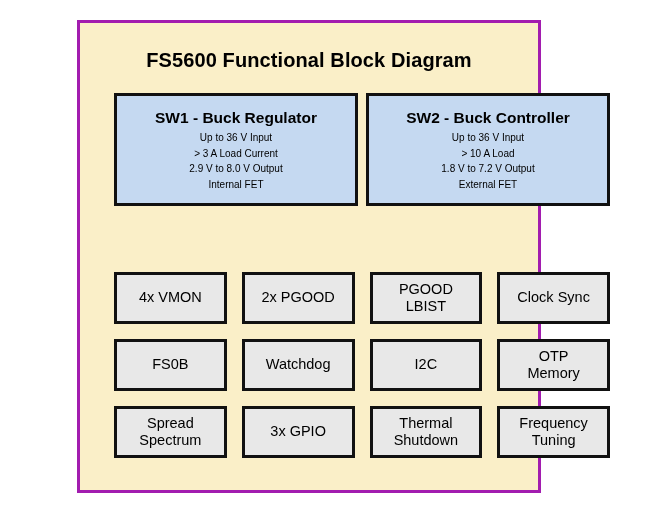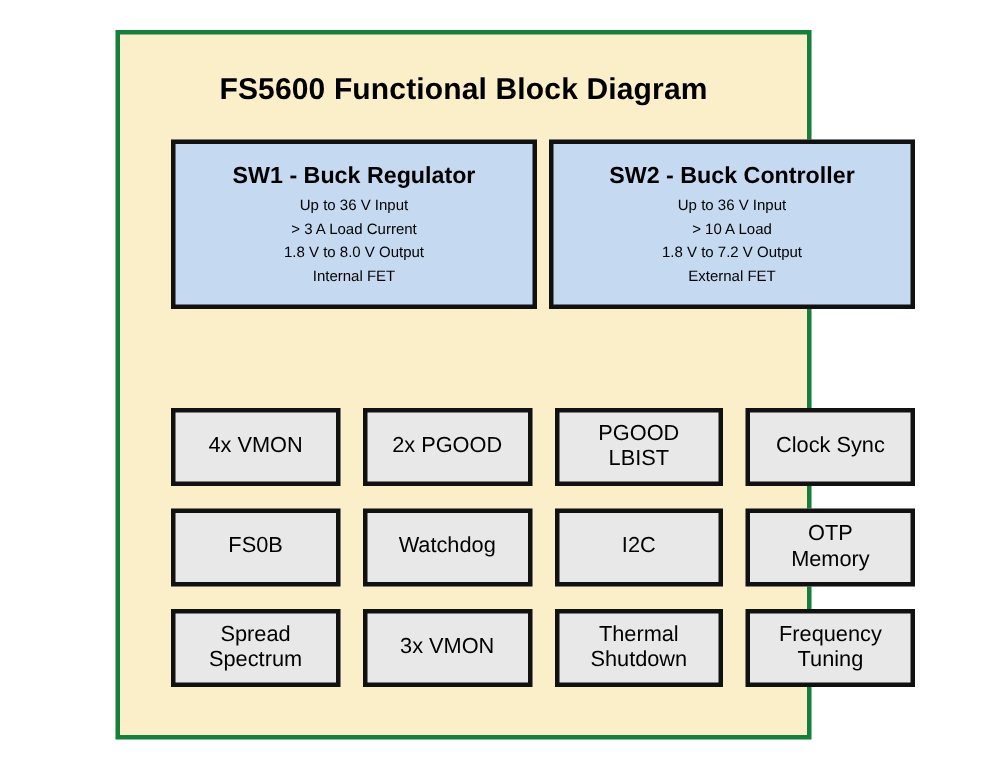--- a/index.html
+++ b/index.html
@@ -16,21 +16,21 @@
   }
 
   #diagram-frame {
     position: absolute;
     left: 77px;
     top: 20px;
     width: 464px;
     height: 473px;
     box-sizing: border-box;
     background: #faefc8;
-    border: 3px solid #15803d;
+    border: 3px solid #a21caf;
   }
 
   #diagram-title {
     text-align: center;
     font-size: 20px;
     font-weight: bold;
     color: #000000;
     letter-spacing: 0.1px;
     margin-top: 25px;
     margin-bottom: 0;
@@ -103,21 +103,21 @@
 
 <div id="diagram-frame">
 
   <h1 id="diagram-title">FS5600 Functional Block Diagram</h1>
 
   <div id="sw-row">
       <div class="sw-block">
         <div class="sw-title">SW1 - Buck Regulator</div>
         <div class="sw-line">Up to 36 V Input</div>
         <div class="sw-line">&gt; 3 A Load Current</div>
-        <div class="sw-line">1.8 V to 8.0 V Output</div>
+        <div class="sw-line">2.9 V to 8.0 V Output</div>
         <div class="sw-line">Internal FET</div>
       </div>
       <div class="sw-block">
         <div class="sw-title">SW2 - Buck Controller</div>
         <div class="sw-line">Up to 36 V Input</div>
         <div class="sw-line">&gt; 10 A Load</div>
         <div class="sw-line">1.8 V to 7.2 V Output</div>
         <div class="sw-line">External FET</div>
       </div>
     </div>
@@ -147,21 +147,21 @@
       </div>
       <div class="feature-box">
         <div class="feature-line">OTP</div>
         <div class="feature-line">Memory</div>
       </div>
       <div class="feature-box">
         <div class="feature-line">Spread</div>
         <div class="feature-line">Spectrum</div>
       </div>
       <div class="feature-box">
-        <div class="feature-line">3x VMON</div>
+        <div class="feature-line">3x GPIO</div>
       </div>
       <div class="feature-box">
         <div class="feature-line">Thermal</div>
         <div class="feature-line">Shutdown</div>
       </div>
       <div class="feature-box">
         <div class="feature-line">Frequency</div>
         <div class="feature-line">Tuning</div>
       </div>
     </div>

